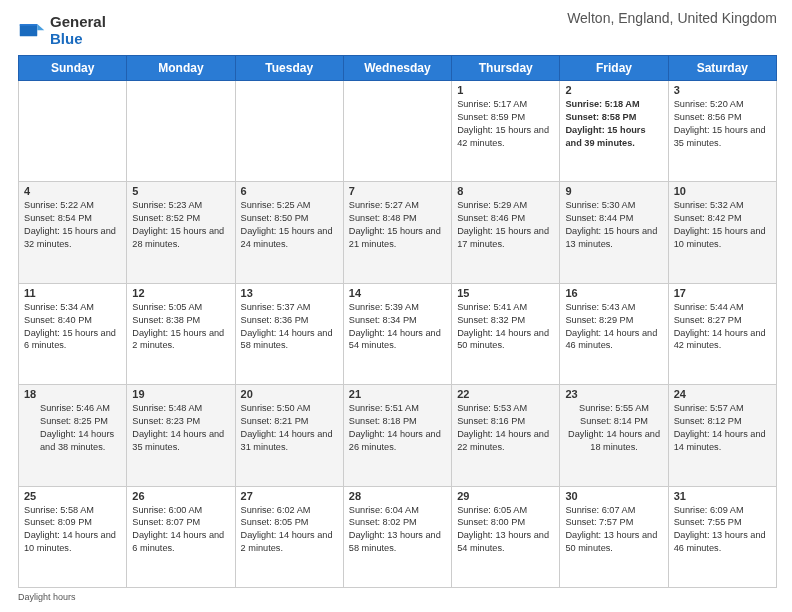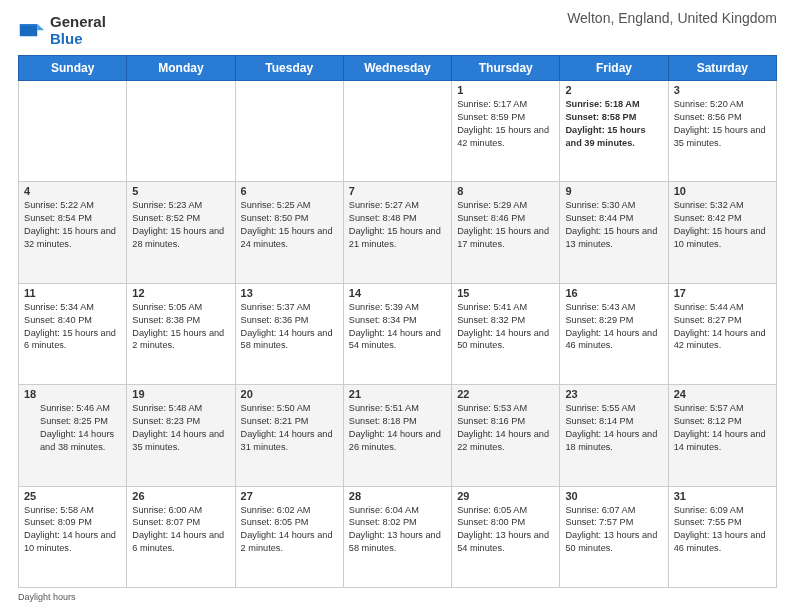--- a/index.html
+++ b/index.html
@@ -290,21 +290,21 @@
 Daylight: 14 hours and 26 minutes.</div>
           </td>
           <td>
             <span class="day-num">22</span>
             <div class="day-info" style="white-space: pre-line;">Sunrise: 5:53 AM
 Sunset: 8:16 PM
 Daylight: 14 hours and 22 minutes.</div>
           </td>
           <td>
             <span class="day-num">23</span>
-            <div class="day-info" style="white-space: pre-line;">Sunrise: 5:55 AM
+            <div class="day-info" style="white-space: pre-line; text-align: center;">Sunrise: 5:55 AM
 Sunset: 8:14 PM
 Daylight: 14 hours and 18 minutes.</div>
           </td>
           <td>
             <span class="day-num">24</span>
             <div class="day-info" style="white-space: pre-line;">Sunrise: 5:57 AM
 Sunset: 8:12 PM
 Daylight: 14 hours and 14 minutes.</div>
           </td>
         </tr>

